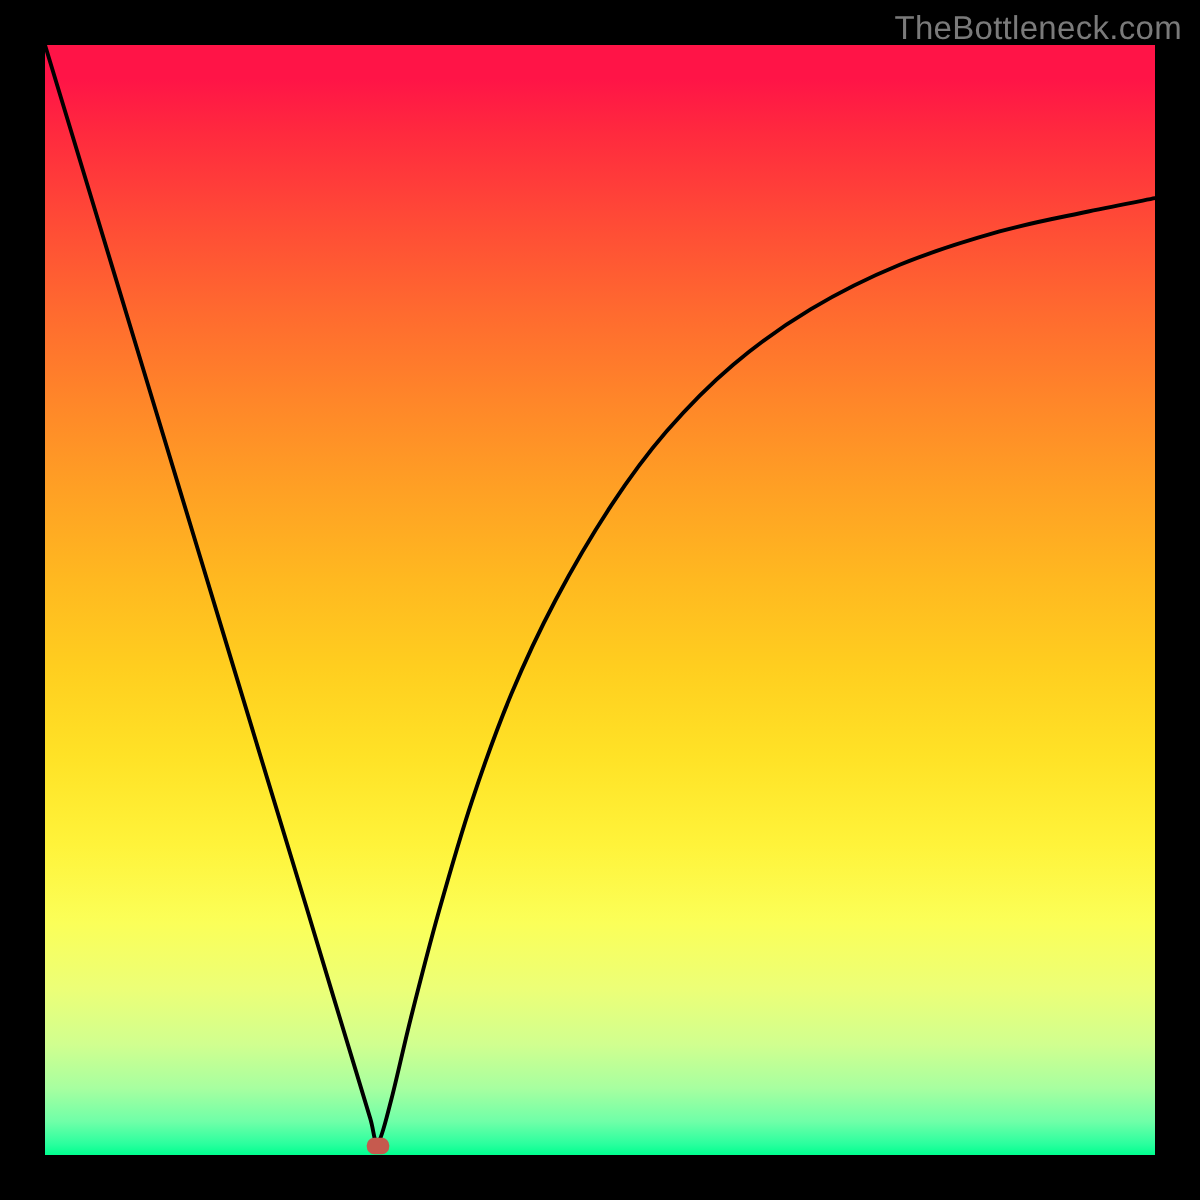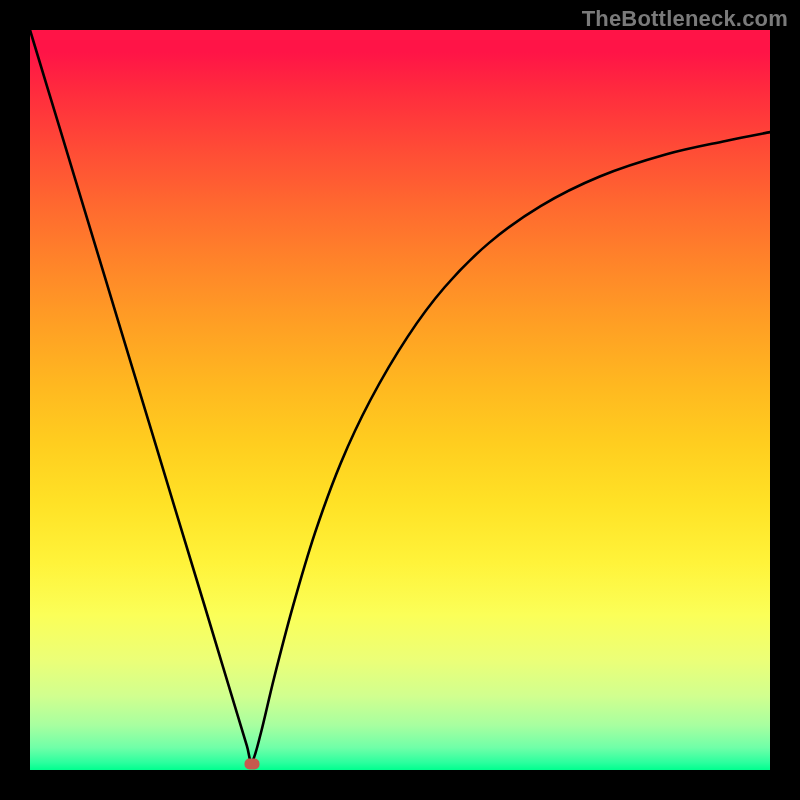--- a/index.html
+++ b/index.html
@@ -43,21 +43,21 @@
       #2bff9e 99%,
       #00ff8f 100%
     );
   }
   .watermark {
     position: absolute;
     top: 6px;
     right: 12px;
     color: #7a7a7a;
     font-size: 22px;
-    font-weight: 700;
+    font-weight: 400;
     letter-spacing: 0.2px;
     user-select: none;
   }
   svg.curve {
     position: absolute;
     left: 0;
     top: 0;
     width: 740px;
     height: 740px;
     overflow: visible;

